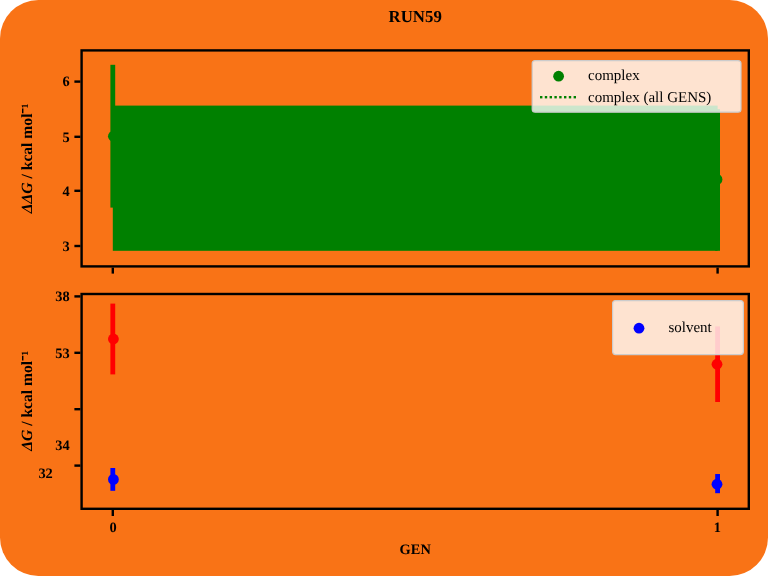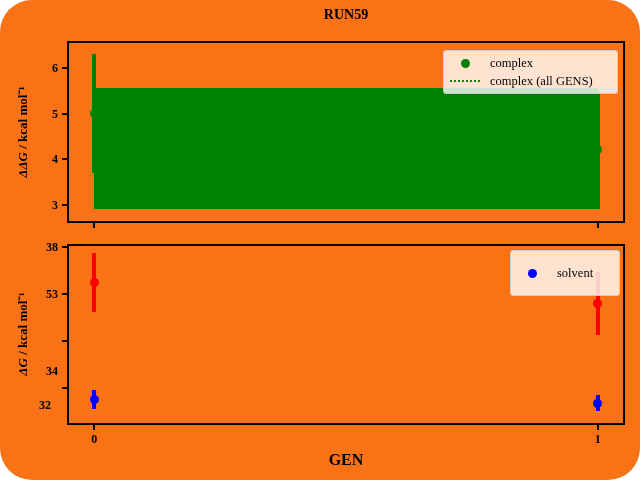--- a/index.html
+++ b/index.html
@@ -21,21 +21,21 @@
   .ticklabel{position:absolute;font-weight:bold;font-size:12px;line-height:16px;height:16px;}
   .ylabel{
     position:absolute;white-space:nowrap;font-weight:bold;font-size:13px;
     transform:translate(-50%,-50%) rotate(-90deg);
   }
   #ylabel-top{left:22px;top:132px;}
   #ylabel-bottom{left:22px;top:334px;}
   .ylabel .math{font-style:italic;}
   #xlabel{
     position:absolute;left:67px;top:451px;width:558px;text-align:center;
-    font-size:16px;font-weight:bold;
+    font-size:12px;font-weight:bold;
   }
   .legend{
     position:absolute;z-index:5;box-sizing:border-box;
     background:rgba(255,255,255,0.8);border:1px solid #cccccc;border-radius:3px;
     display:flex;flex-direction:column;justify-content:space-around;
     font-size:12.5px;padding:3px 6px;
   }
   #legend-top{left:443px;top:50px;width:175px;height:44px;}
   #legend-bottom{left:510px;top:250px;width:110px;height:46px;}
   .lrow{display:flex;align-items:center;height:19px;}
@@ -64,21 +64,21 @@
       <div class="tick" style="left: 62px; top: 67.0384px; width: 5px; height: 2px;"></div>
       <div class="ticklabel" style="left: 32px; top: 60.0384px; width: 26px; text-align: right;">6</div>
       <div class="tick" style="left: 93.1818px; top: 223px; width: 2px; height: 5px;"></div>
       <div class="tick" style="left: 596.818px; top: 223px; width: 2px; height: 5px;"></div>
       <div style="position: absolute; left: 94.1818px; top: 88.0691px; width: 503.636px; height: 121.095px; background: rgb(0, 128, 0); z-index: 1;"></div>
       <div style="position: absolute; left: 92.1818px; top: 54.3811px; width: 4px; height: 118.363px; background: rgb(0, 128, 0); z-index: 2;"></div>
       <div style="position: absolute; left: 89.6818px; top: 109.063px; width: 9px; height: 9px; border-radius: 50%; background: rgb(0, 128, 0); z-index: 3;"></div>
       <div style="position: absolute; left: 595.818px; top: 90.8005px; width: 4px; height: 118.363px; background: rgb(0, 128, 0); z-index: 2;"></div>
       <div style="position: absolute; left: 593.318px; top: 145.482px; width: 9px; height: 9px; border-radius: 50%; background: rgb(0, 128, 0); z-index: 3;"></div>
       <div class="tick" style="left: 62px; top: 386.834px; width: 5px; height: 2px;"></div>
-      <div class="ticklabel" style="left: 32px; top: 397px; width: 26px; text-align: center;">32</div>
+      <div class="ticklabel" style="left: 32px; top: 386px; width: 26px; text-align: left;">32</div>
       <div class="tick" style="left: 62px; top: 339.947px; width: 5px; height: 2px;"></div>
       <div class="ticklabel" style="left: 32px; top: 332.947px; width: 26px; text-align: right; margin-top: 30px;">34</div>
       <div class="tick" style="left: 62px; top: 293.06px; width: 5px; height: 2px;"></div>
       <div class="ticklabel" style="left: 32px; top: 286.06px; width: 26px; text-align: right;">53</div>
       <div class="tick" style="left: 62px; top: 246.172px; width: 5px; height: 2px;"></div>
       <div class="ticklabel" style="left: 32px; top: 239.172px; width: 26px; text-align: right;">38</div>
       <div class="tick" style="left: 93.1818px; top: 425px; width: 2px; height: 5px;"></div>
       <div class="ticklabel" style="left: 84.1818px; top: 431px; width: 20px; text-align: center;">0</div>
       <div class="tick" style="left: 596.818px; top: 425px; width: 2px; height: 5px;"></div>
       <div class="ticklabel" style="left: 587.818px; top: 431px; width: 20px; text-align: center;">1</div>

